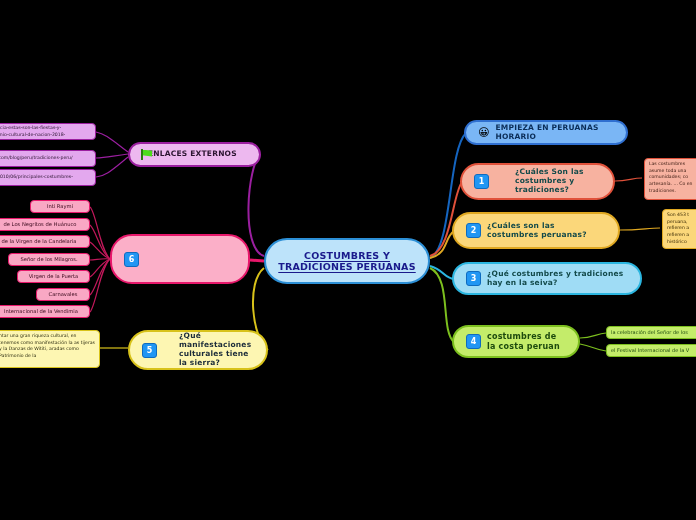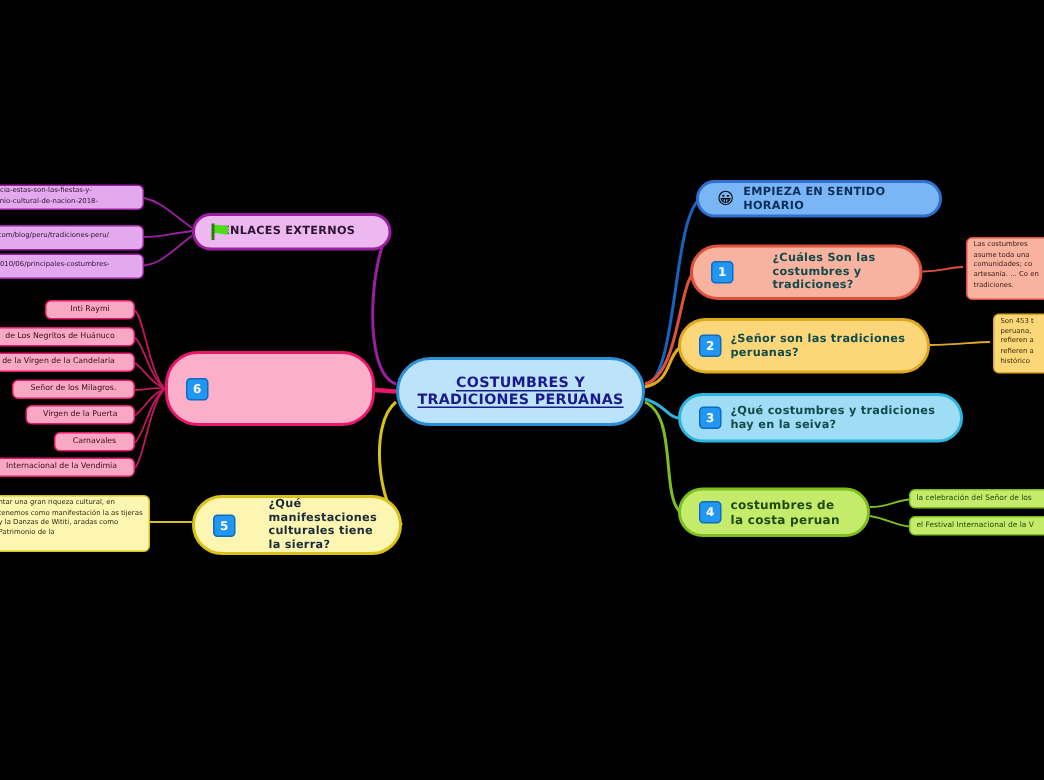--- a/index.html
+++ b/index.html
@@ -109,31 +109,31 @@
 
     <path d="M128 348 C 116 348, 108 348, 100 348" stroke="#d8c21a" stroke-width="1.2" fill="none"></path>
   </svg>
 
   <div class="node" id="central">
     <span class="label">COSTUMBRES Y TRADICIONES PERUANAS</span>
   </div>
 
   <div class="node" id="n-clock">
     <span class="emoji">😀</span>
-    <span class="label">EMPIEZA EN SENTIDO HORARIO</span>
+    <span class="label">EMPIEZA EN PERUANAS HORARIO</span>
   </div>
 
   <div class="node" id="n1">
     <span class="badge">1</span>
     <span class="label">¿Cuáles Son las costumbres y tradiciones?</span>
   </div>
 
   <div class="node" id="n2">
     <span class="badge">2</span>
-    <span class="label">¿Señor son las tradiciones peruanas?</span>
+    <span class="label">¿Cuáles son las costumbres peruanas?</span>
   </div>
 
   <div class="node" id="n3">
     <span class="badge">3</span>
     <span class="label">¿Qué costumbres y tradiciones hay en la seiva?</span>
   </div>
 
   <div class="node" id="n4">
     <span class="badge">4</span>
     <span class="label">costumbres de la costa peruan</span>

